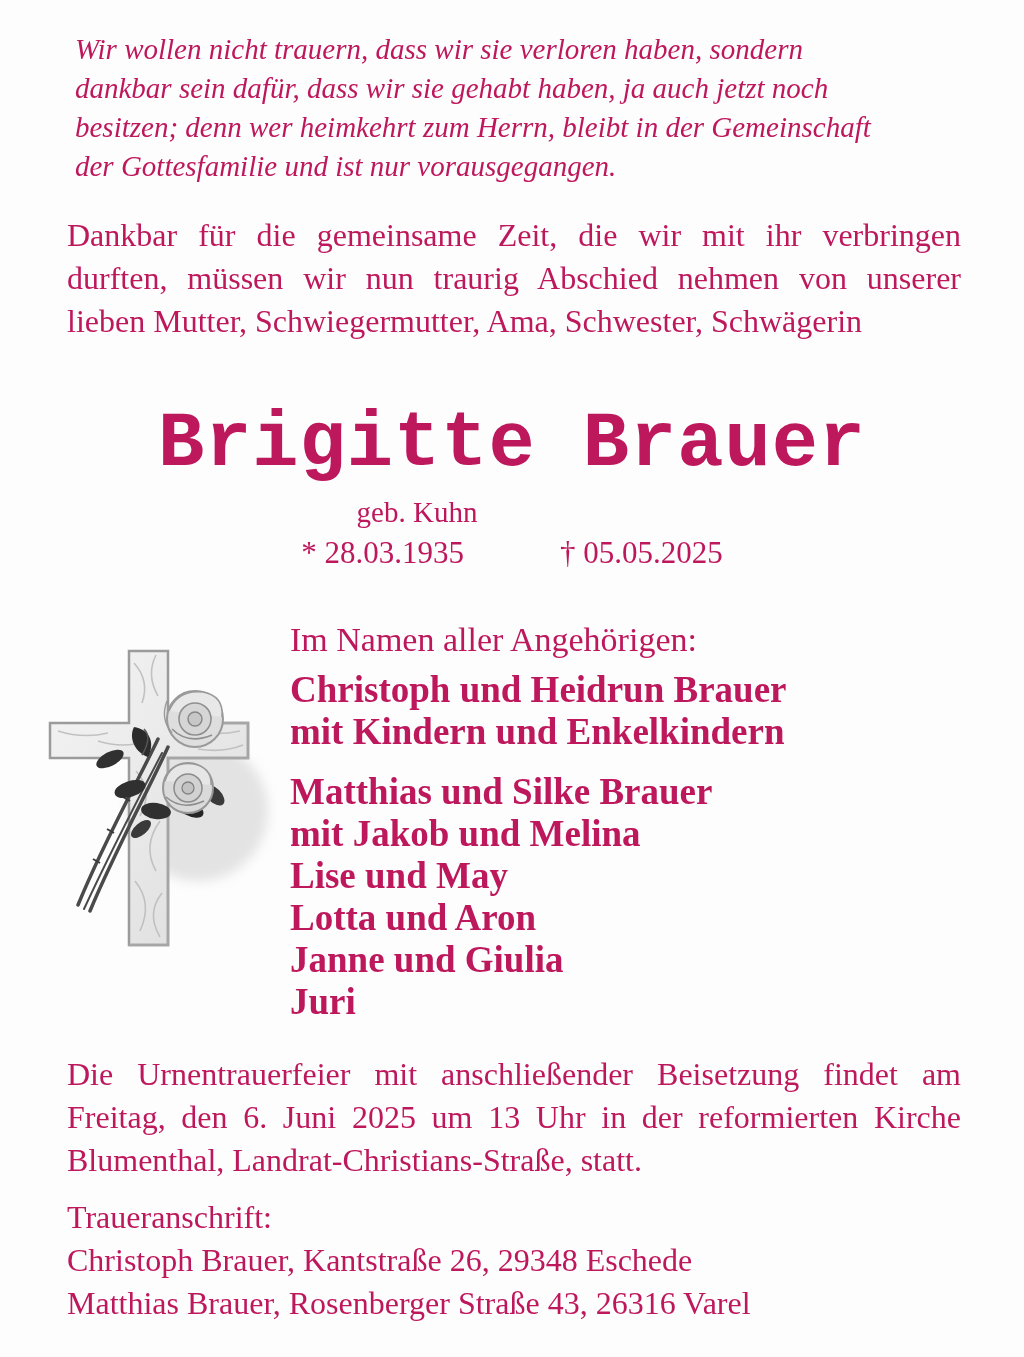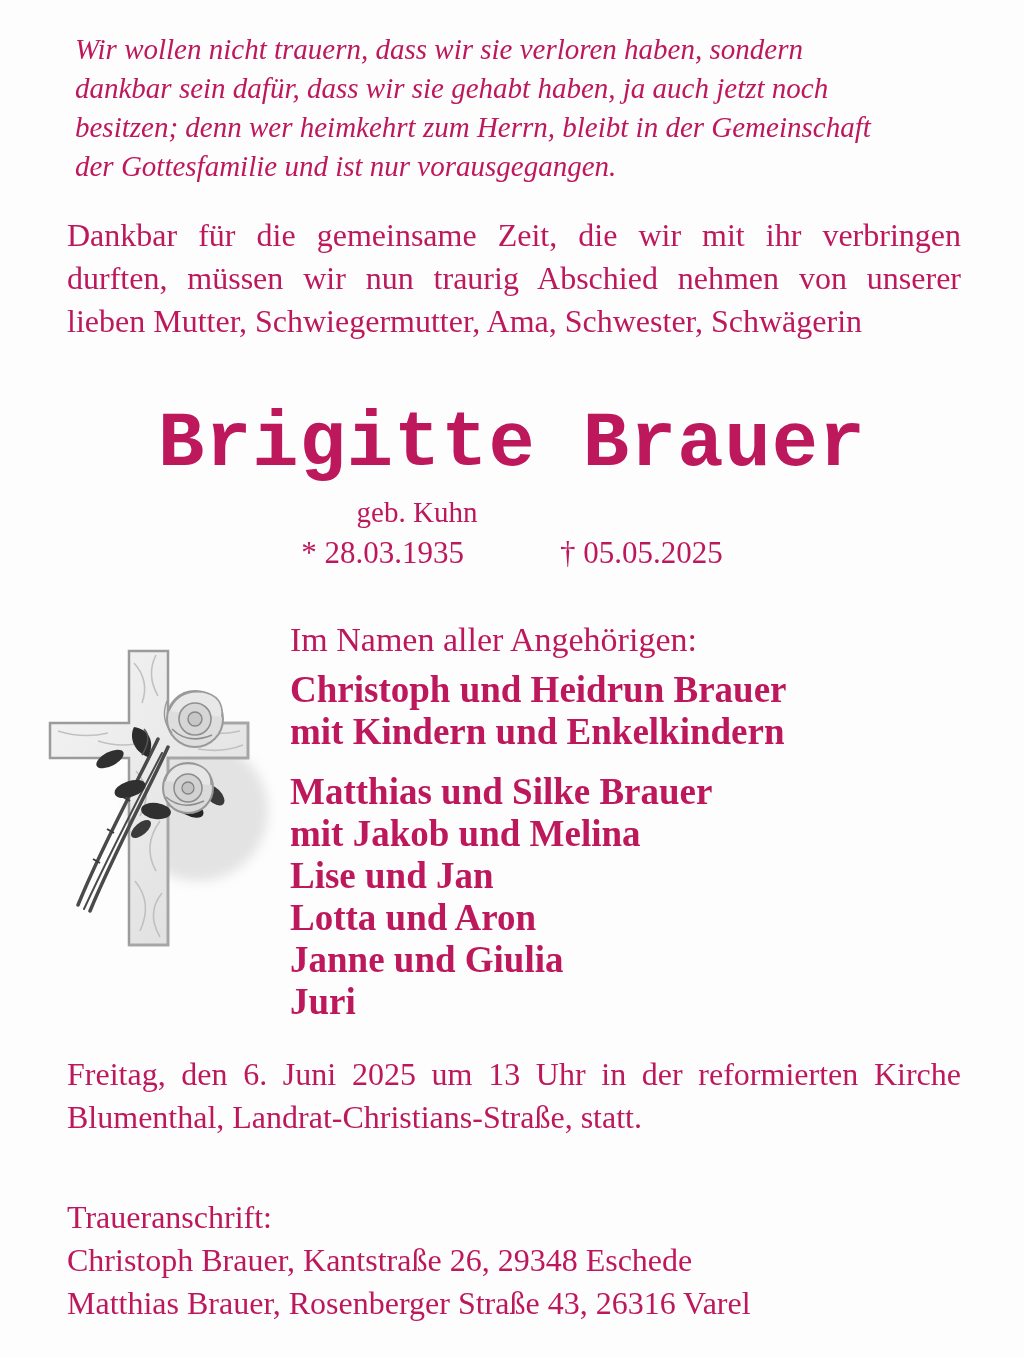--- a/index.html
+++ b/index.html
@@ -218,27 +218,28 @@
   </svg>
 
   <div class="abs mourners-heading">Im Namen aller Angehörigen:</div>
   <div class="abs mourners-group group1">
       <div>Christoph und Heidrun Brauer</div>
       <div>mit Kindern und Enkelkindern</div>
     </div>
   <div class="abs mourners-group group2">
       <div>Matthias und Silke Brauer</div>
       <div>mit Jakob und Melina</div>
-      <div>Lise und Jan</div>
+      <div>Lise und May</div>
       <div>Lotta und Aron</div>
       <div>Janne und Giulia</div>
       <div>Juri</div>
     </div>
 
   <div class="abs funeral justified-lines">
+      <div>Die Urnentrauerfeier mit anschließender Beisetzung findet am</div>
       <div>Freitag, den 6. Juni 2025 um 13 Uhr in der reformierten Kirche</div>
       <div>Blumenthal, Landrat-Christians-Straße, statt.</div>
     </div>
 
   <div class="abs address">
     <div>Traueranschrift:</div>
     <div>
         <div>Christoph Brauer, Kantstraße 26, 29348 Eschede</div>
         <div>Matthias Brauer, Rosenberger Straße 43, 26316 Varel</div>
       </div>

